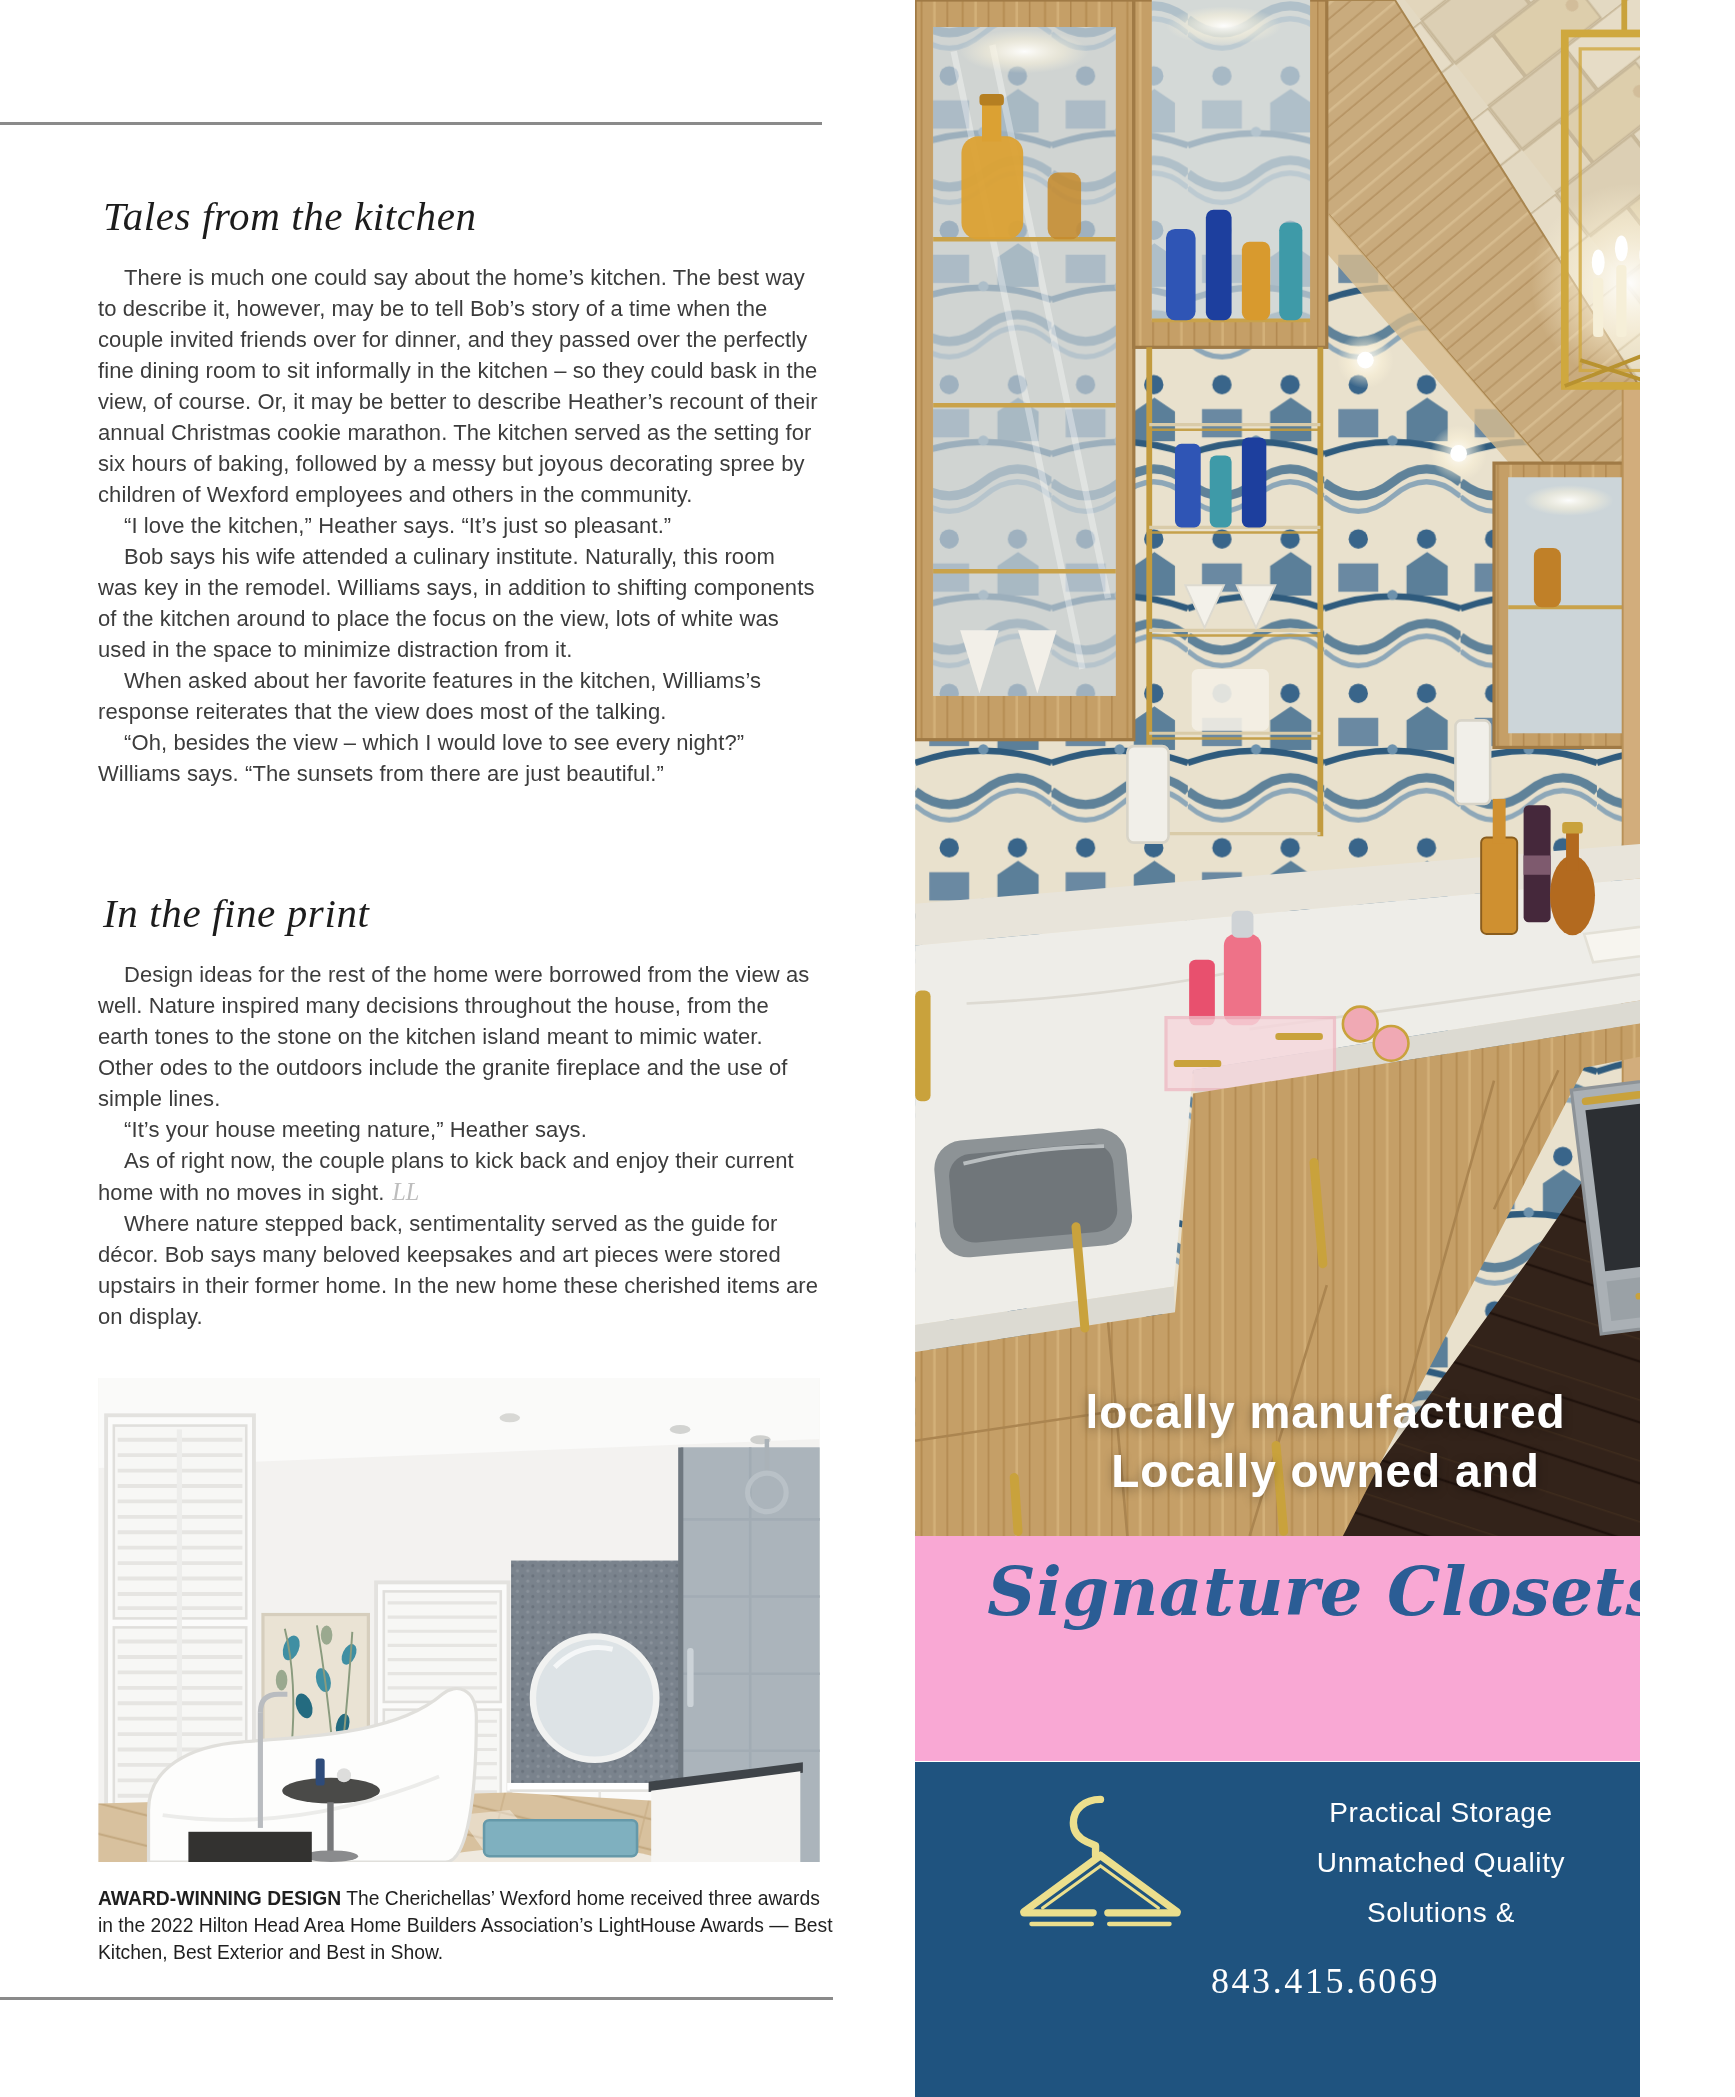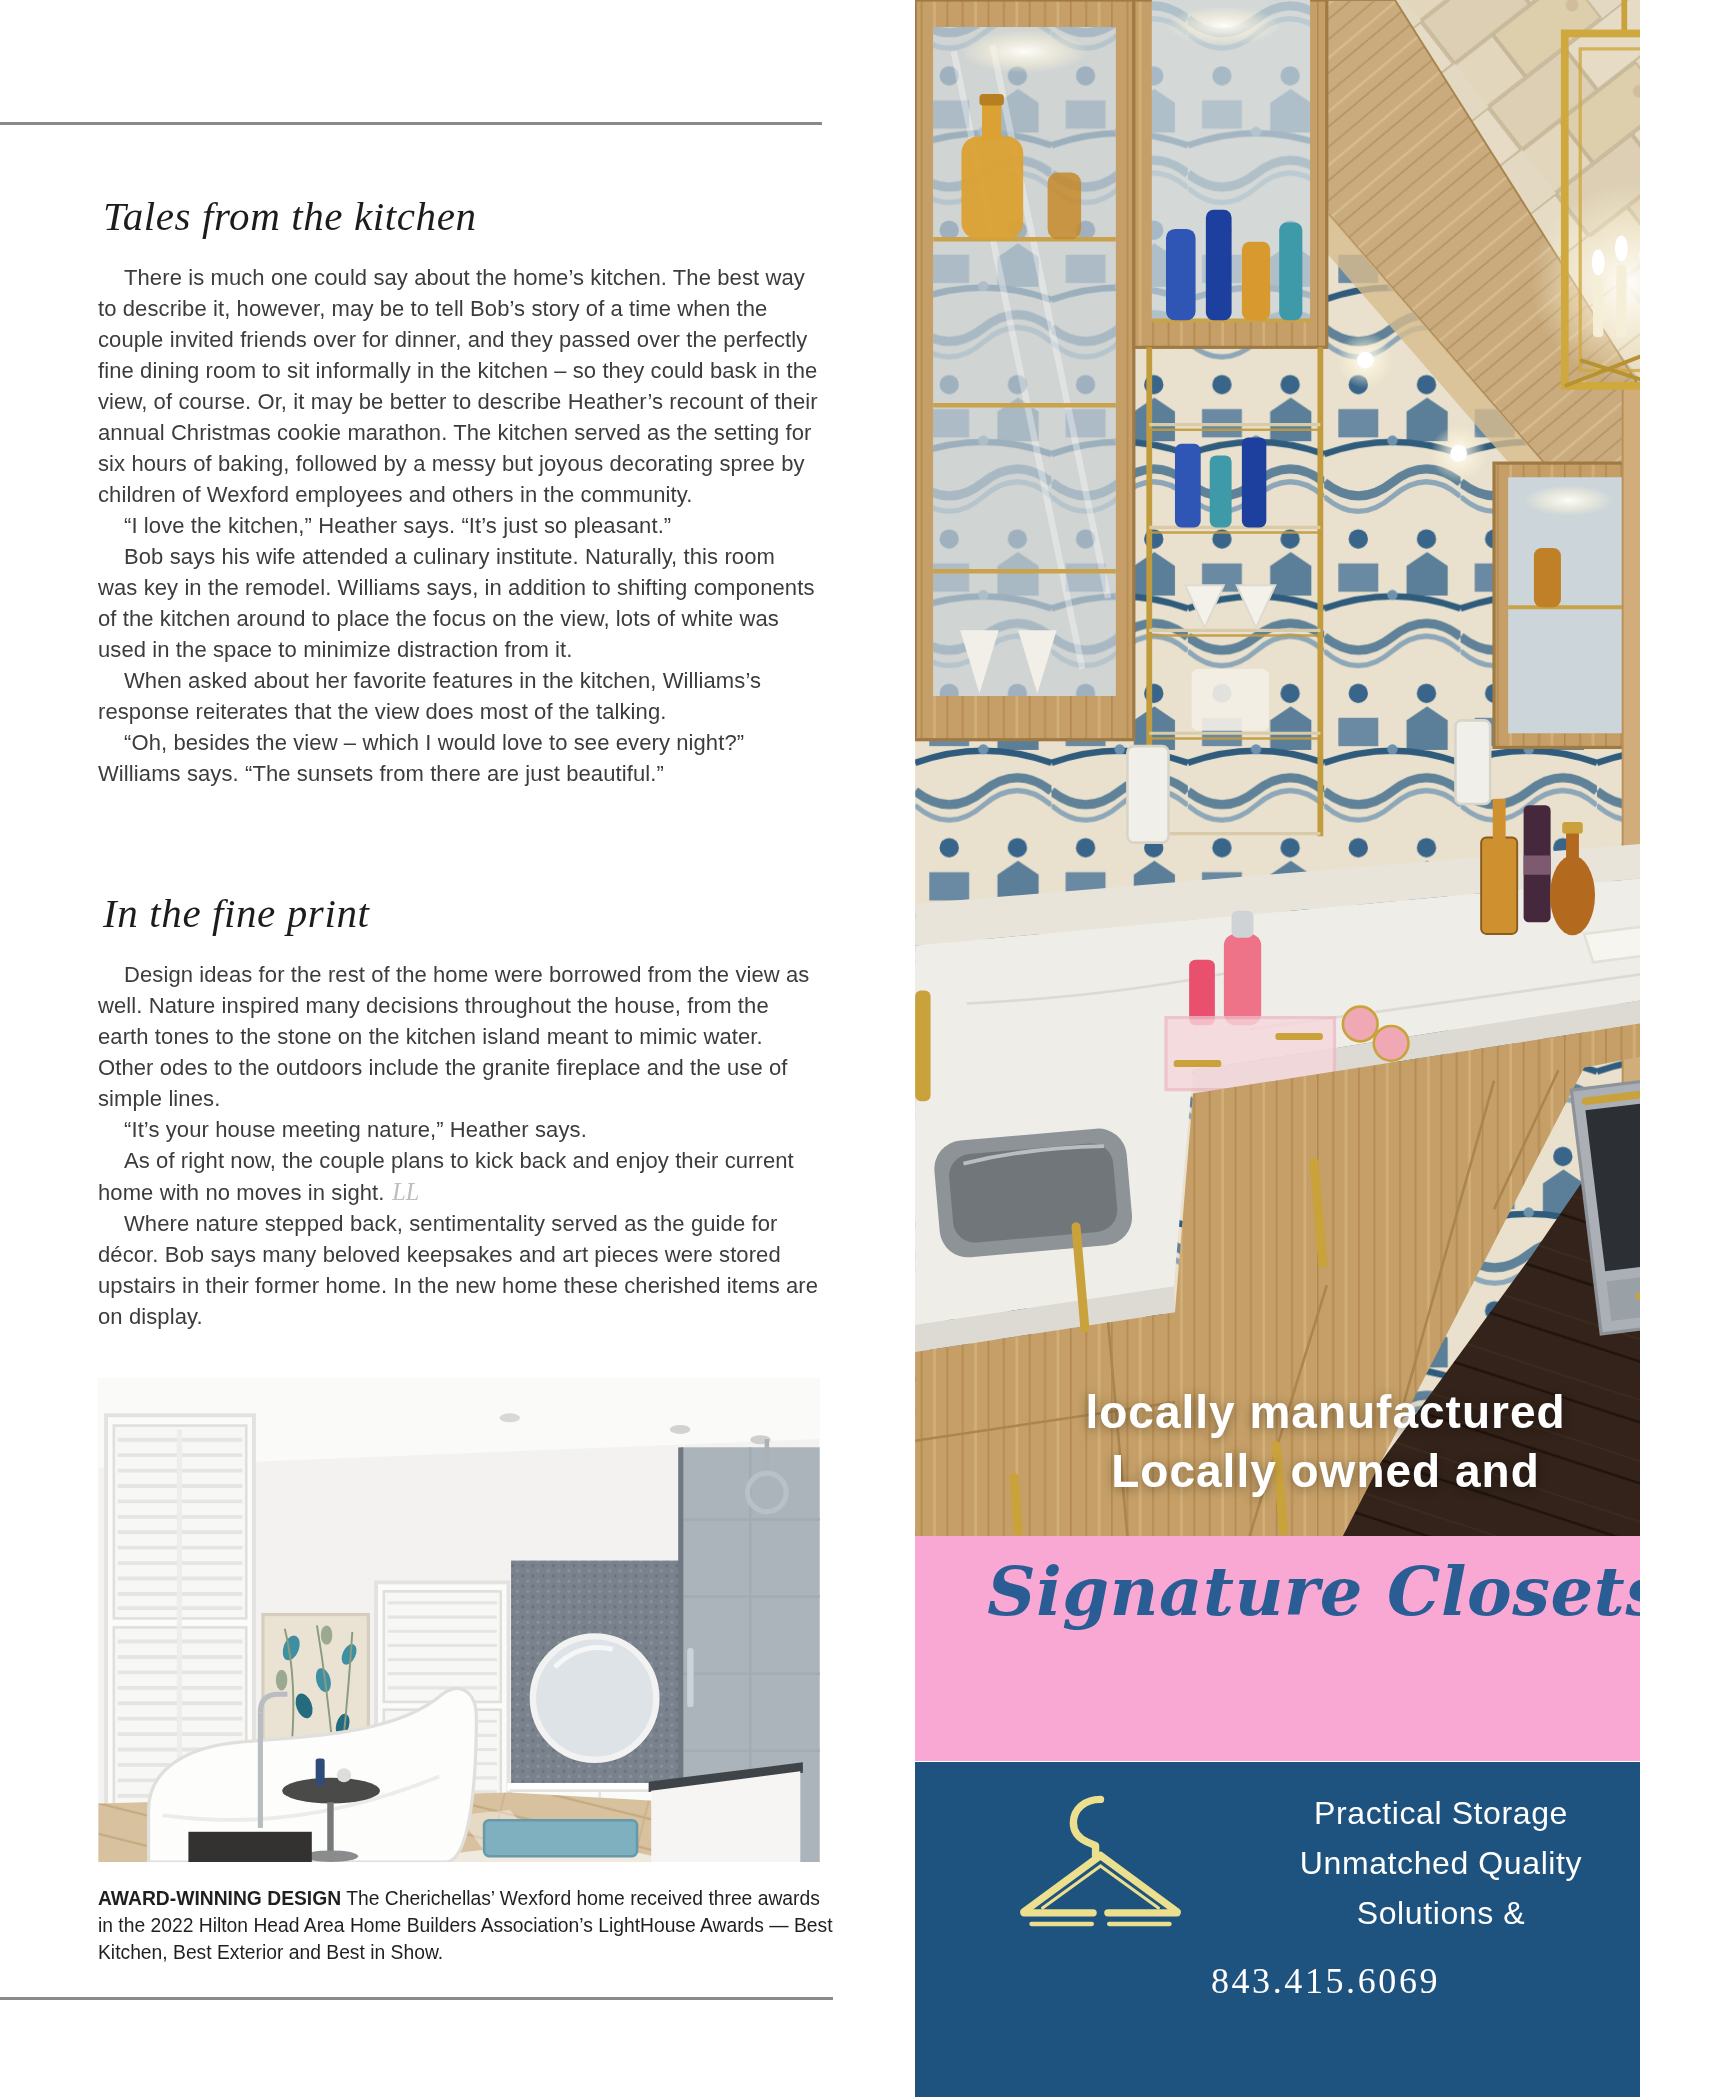--- a/index.html
+++ b/index.html
@@ -26,21 +26,21 @@
   .overlay{position:absolute;left:0;top:1383px;width:821px;text-align:center;color:#ffffff;
         font-size:46px;font-weight:bold;line-height:59px;letter-spacing:1px;
         text-shadow:0 1.9px 10.3px rgba(0,0,0,.35);}
   .brandblock{position:absolute;left:0;top:1536px;width:821px;height:225px;background:#f9a8d4;
         text-align:center;color:#2b5d95;font-family:"DejaVu Serif",serif;font-style:italic;font-weight:bold;}
   .brand1{font-size:67px;line-height:1;padding-top:22px;letter-spacing:0.6px;}
   .brand2{font-size:67px;line-height:1;padding-top:24.4px;letter-spacing:0.6px;}
   .banner{position:absolute;left:0;top:1762px;width:821px;height:336px;background:#1f537f;color:#ffffff;}
   .hanger{position:absolute;left:89px;top:30px;width:193px;height:148px;}
   .tagline{position:absolute;left:301px;top:26px;width:450px;text-align:center;
-        font-size:32px;line-height:50px;letter-spacing:0.6px;}
+        font-size:28px;line-height:50px;letter-spacing:0.6px;}
   .phone{position:absolute;left:0;top:198px;width:100%;text-align:center;font-size:36px;letter-spacing:2.6px;font-family:Liberation Serif, serif;}
   .site{position:absolute;left:0;top:242px;width:100%;text-align:center;font-size:39px;font-weight:bold;letter-spacing:0.3px;}
 </style>
 </head>
 <body>
 
 <div class="page">
 
   <div class="rule rule-top"></div>
 

